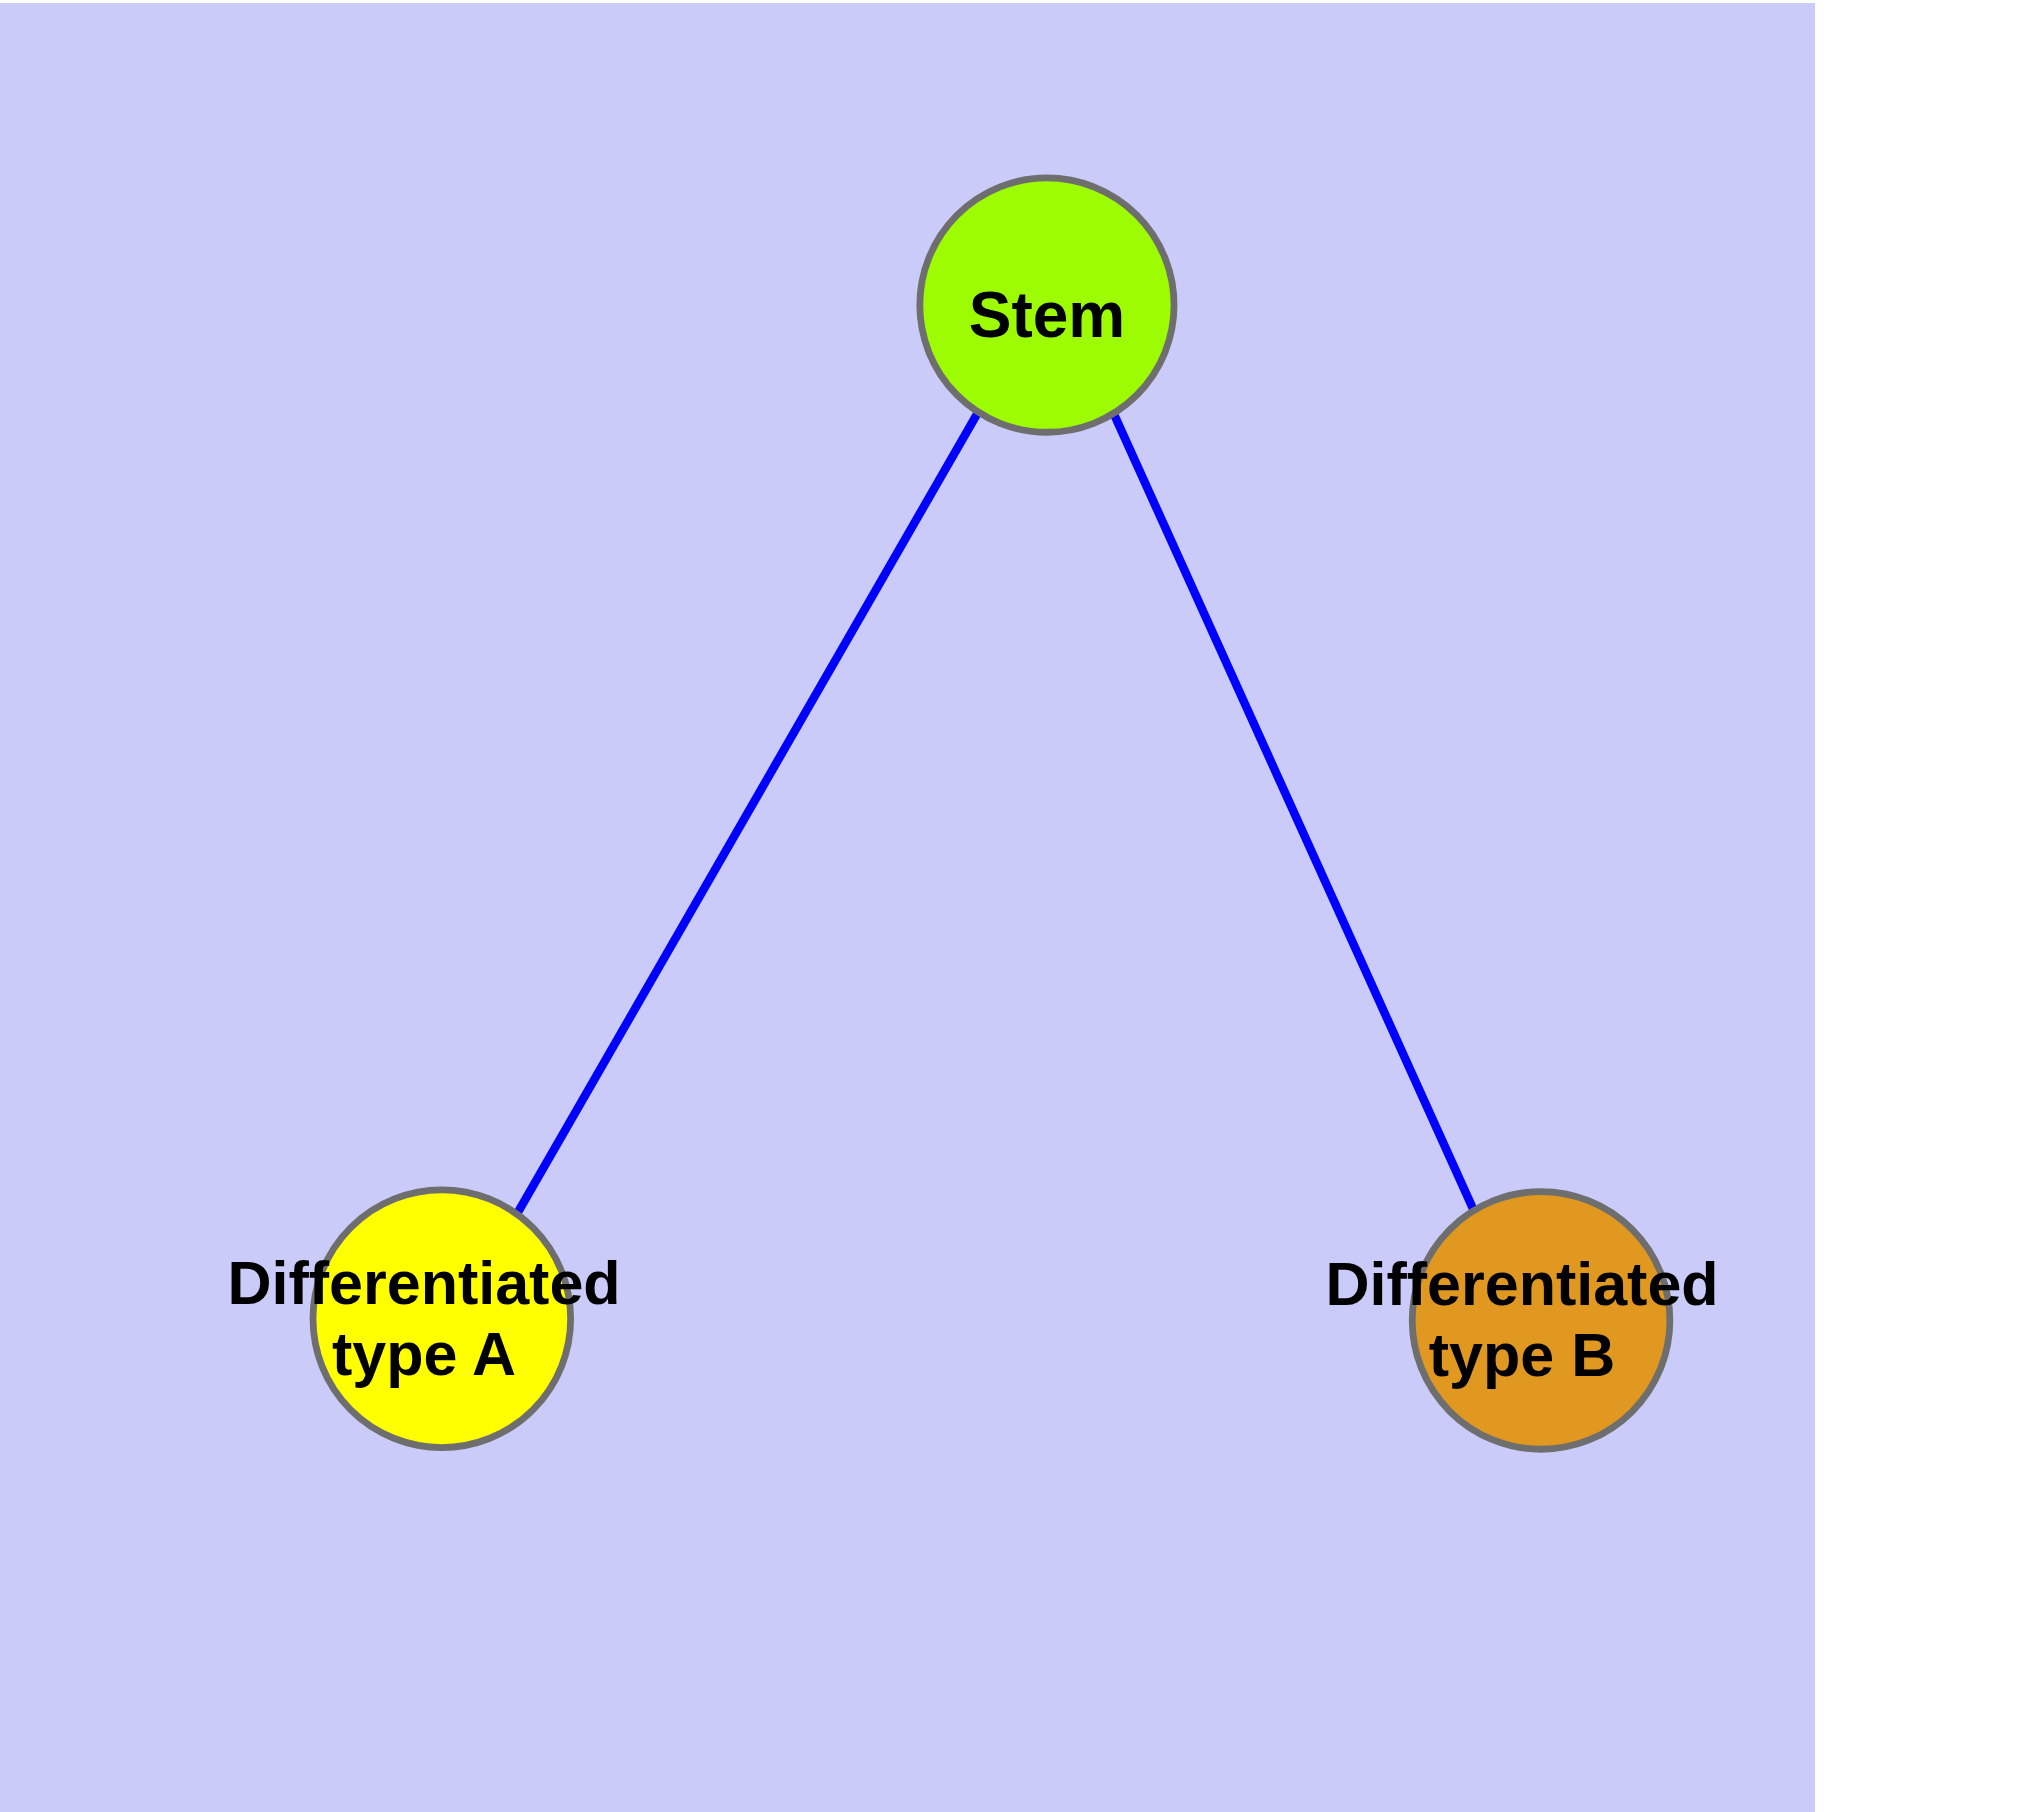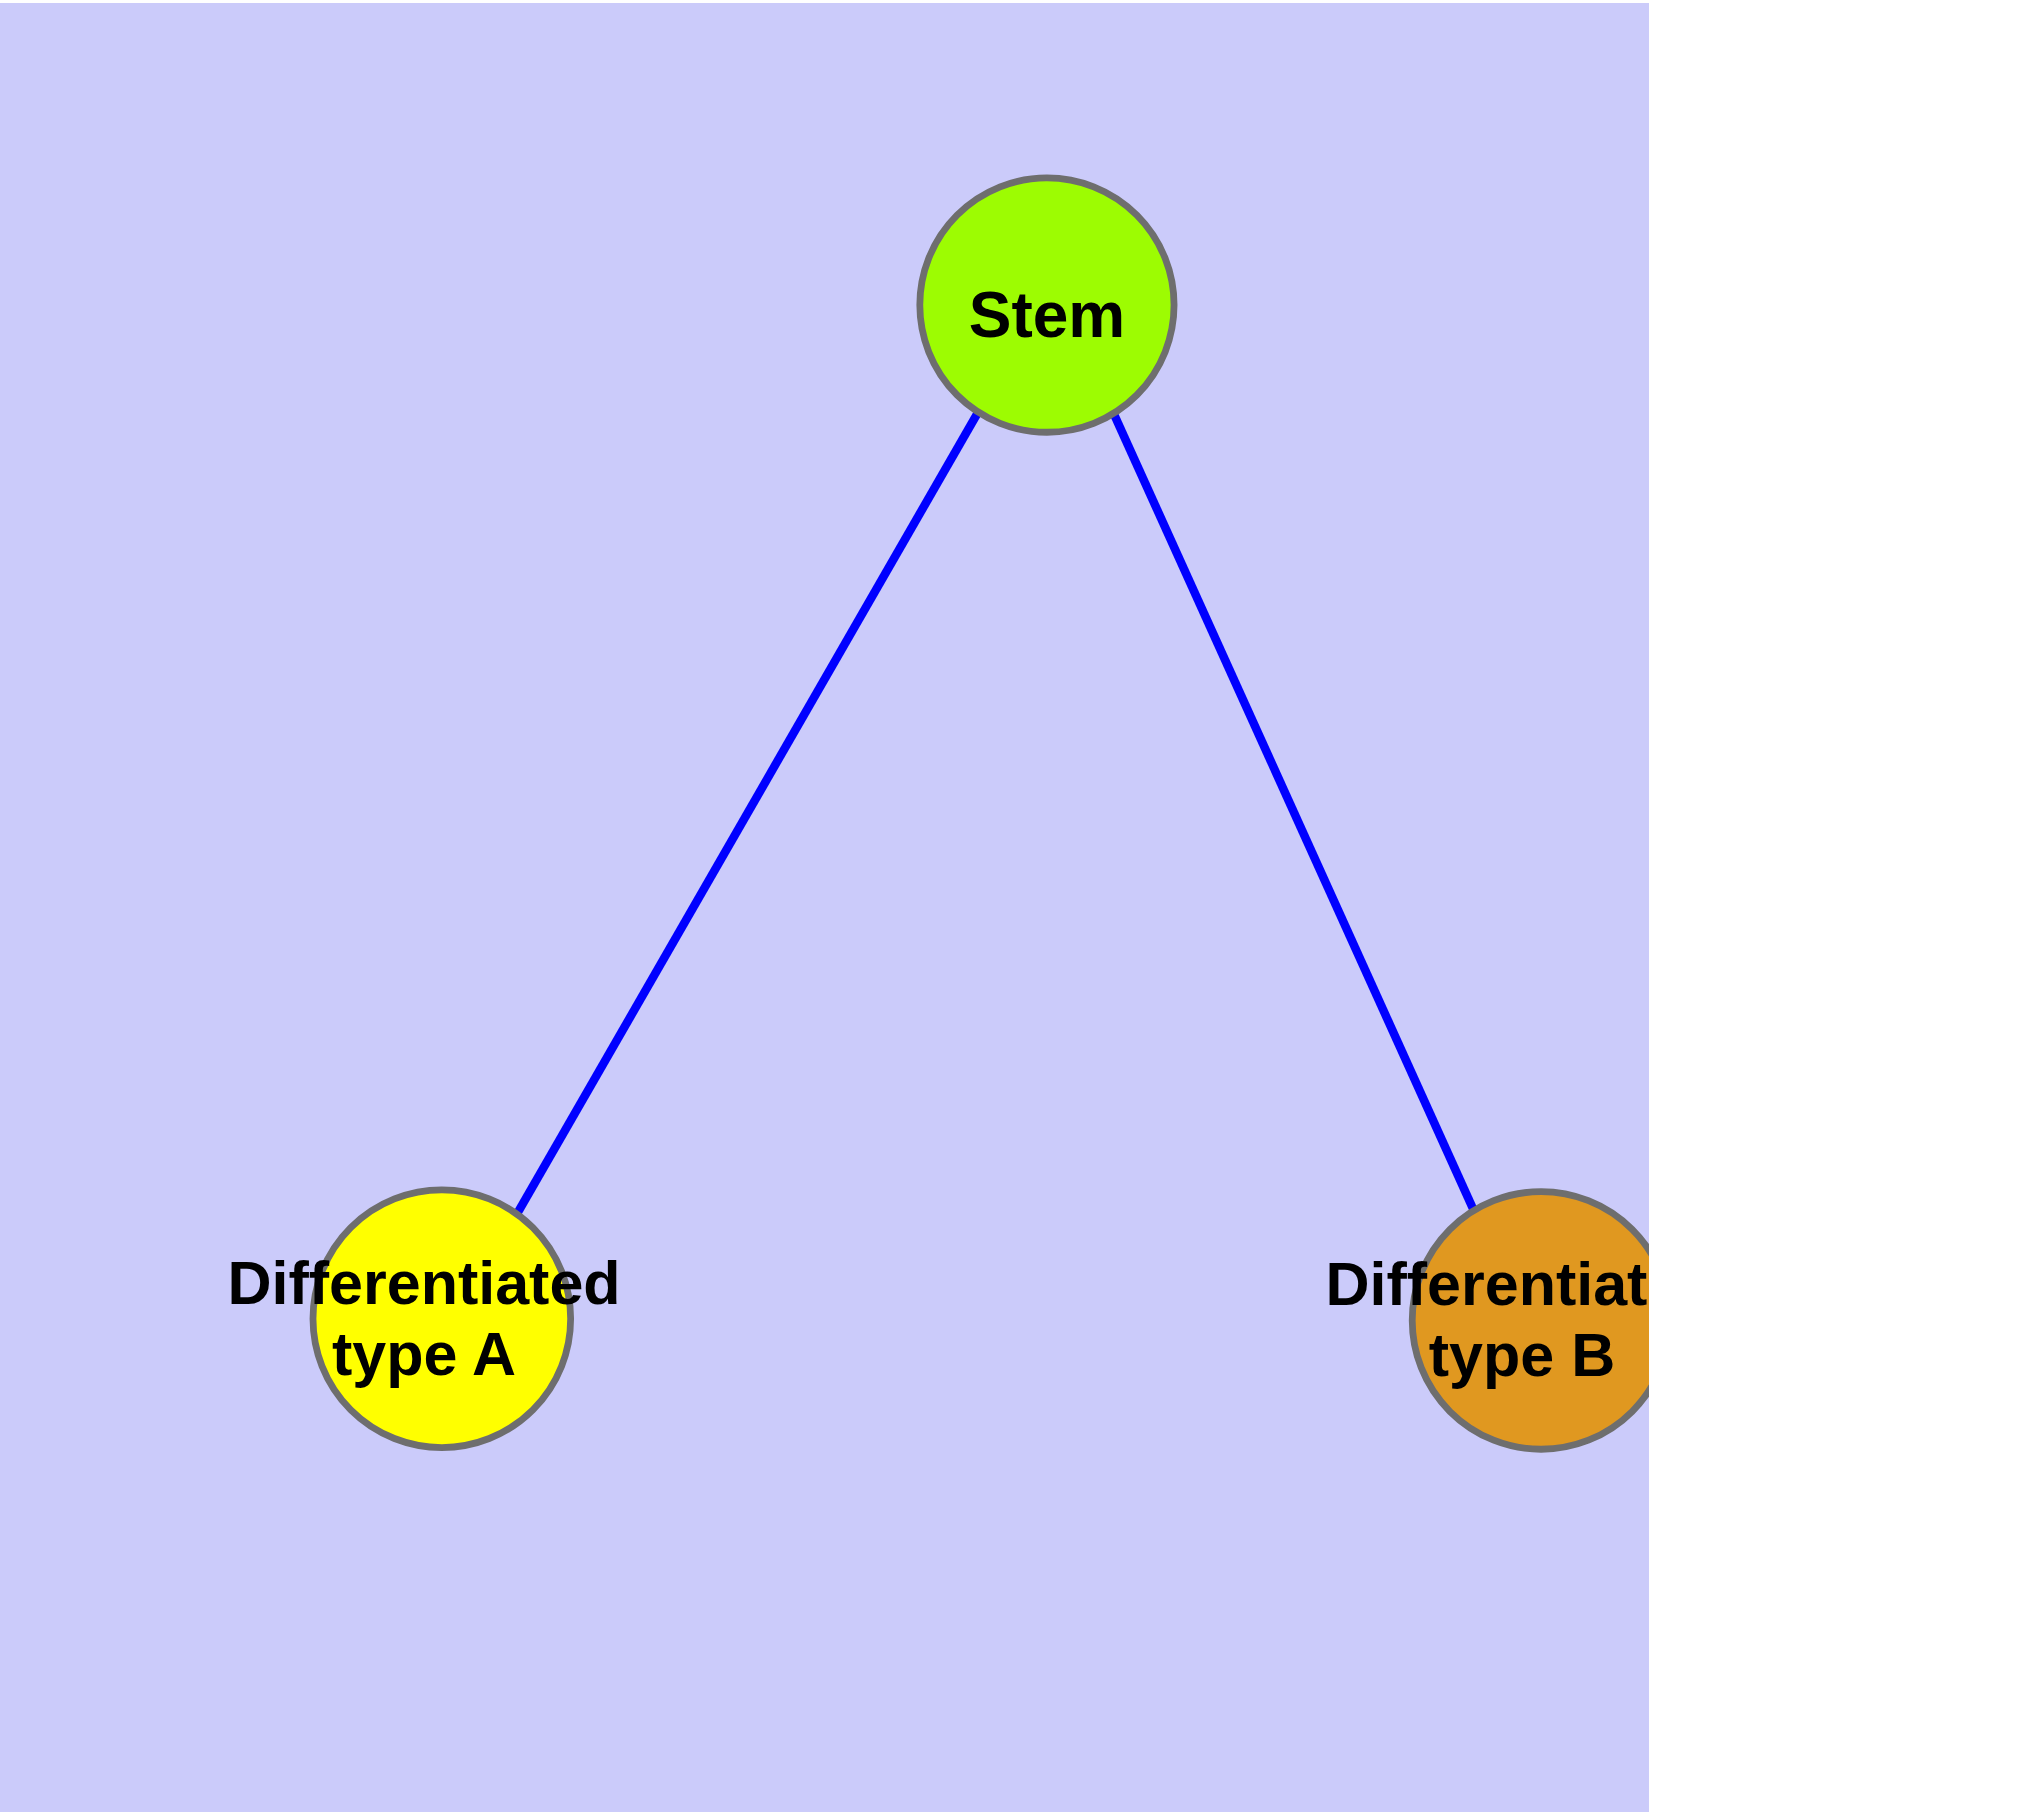--- a/index.html
+++ b/index.html
@@ -2,21 +2,21 @@
 <html style="font-size:13.6px"><head>
 <meta charset="utf-8">
 <style>
   html, body {
     margin: 0;
     padding: 0;
     background: #ffffff;
   }
   #canvas {
     position: relative;
-    width: 1649px;
+    width: 1815px;
     height: 1812px;
     background: #cbcbfa;
     overflow: hidden;
     font-family: "Liberation Sans", sans-serif;
   }
   
   #top-strip {
     position: absolute;
     left: 0;
     top: 0;

